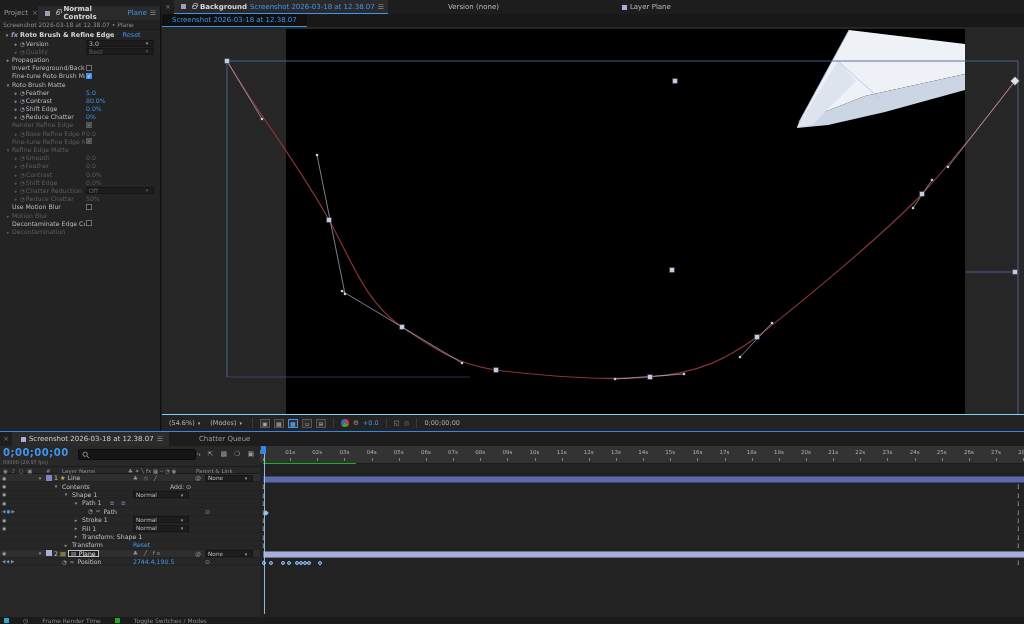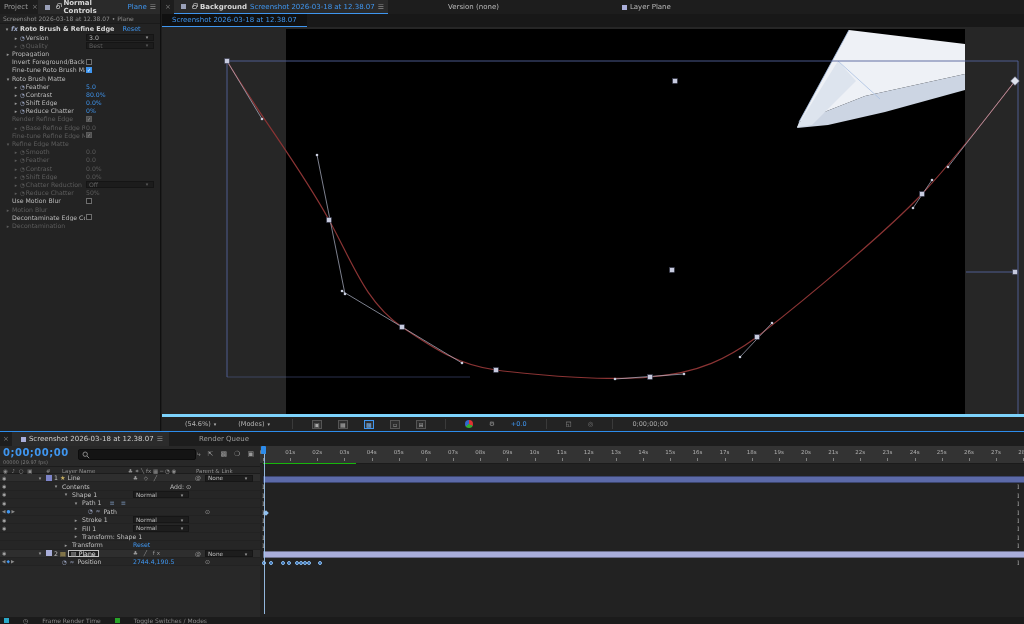--- a/index.html
+++ b/index.html
@@ -12,21 +12,21 @@
   .tabbar { height:14px; background:#1d1d1d; display:flex; align-items:center; font-size:7px; color:#9a9a9a; }
   .tabactive-ec { background:#2a2a2a; height:14px; display:flex; align-items:center; padding:0 4px; }
   .sq { display:inline-block; width:5px; height:5px; background:#9aa0b8; margin:0 3px; }
   .sq.lav { background:#a9aed9; }
   .lock { display:inline-block; width:5px; height:4px; border:1px solid #9a9a9a; border-radius:1px; position:relative; margin:0 3px; }
   .lock:before { content:""; position:absolute; left:0.5px; top:-3px; width:2.5px; height:3px; border:1px solid #9a9a9a; border-bottom:none; border-radius:2px 2px 0 0; }
   .blue { color:#3f96f0; }
   .menu-ico { color:#8a8a8a; margin-left:3px; }
 
   
-  #ec-panel { left:0; top:0; width:161px; height:431px; background:#232323; border-right:1px solid #101010; }
+  #ec-panel { left:0; top:6px; width:161px; height:431px; background:#232323; border-right:1px solid #101010; }
   #ec-sub { height:10px; font-size:6px; color:#8f8f8f; padding:1px 3px; background:#212121; white-space:nowrap; overflow:hidden; border-bottom:1px solid #1a1a1a;}
   #ec-head { height:9px; font-size:6.5px; display:flex; align-items:center; padding-left:3px; color:#d5d5d5; font-weight:bold; }
   #ec-head .reset { font-weight:normal; margin-left:8px; }
   .ec-row { position:relative; height:8.2px; font-size:6.2px; display:flex; align-items:center; white-space:nowrap; }
   .ec-label { position:absolute; left:12px; width:73px; overflow:hidden; }
   .ec-label.grp { left:4px; width:81px; }
   .ec-val { position:absolute; left:86px; }
   .ec-dd { position:absolute; left:86px; width:68px; height:7px; background:#1c1c1c; border:1px solid #151515;
            display:flex; align-items:center; justify-content:space-between; padding:0 2px; }
   .dis { color:#5d5d5d !important; }
@@ -37,21 +37,21 @@
   .tw { width:8px; display:inline-block; text-align:center; font-size:5px; color:#9a9a9a; }
   .sw { font-size:5.5px; color:#9aa4c0; margin-right:1px; }
 
   
   #comp-panel { left:162px; top:0; width:862px; height:431px; background:#262626; }
   #comp-tabs { height:14px; display:flex; align-items:center; font-size:7px; background:#1d1d1d; }
   #comp-tab-main { display:flex; align-items:center; background:#2a2a2a; height:14px; padding:0 4px; border-bottom:1px solid #3f96f0; }
   #viewer-tabrow { height:13px; background:#181818; display:flex; align-items:center; font-size:7px; }
   #viewer-tab { background:#101010; height:13px; display:flex; align-items:center; padding:0 10px; border-bottom:1px solid #3f96f0; }
   #viewport { position:relative; left:0; top:0; width:862px; height:387px; background:#262626; overflow:hidden; }
-  #comp-toolbar { height:17px; background:#232323; border-top:3px solid #7dd3fc; display:flex; align-items:center; font-size:6.5px; color:#b5b5b5; gap:16px; padding-left:20px; }
+  #comp-toolbar { height:17px; background:#232323; border-top:1px solid #7dd3fc; display:flex; align-items:center; font-size:6.5px; color:#b5b5b5; gap:4px; padding-left:4px; }
   .dd2 { display:flex; align-items:center; gap:3px; padding:1px 3px; }
   .tbico { display:inline-block; width:10px; height:9px; border:1px solid #555; background:#2e2e2e; font-size:6px; line-height:8px; text-align:center; color:#aaa; }
   .tbico.sel { border-color:#3f96f0; color:#7ab4f0; }
   .rgbdot { width:8px; height:8px; border-radius:50%; background: conic-gradient(#d33 0 33%, #3a3 33% 66%, #36c 66% 100%); display:inline-block; }
   .tsep { width:1px; height:10px; background:#3a3a3a; margin:0 3px; }
 
   
   #tl-panel { left:0; top:431px; width:1024px; height:193px; background:#232323; border-top:1px solid #2d8ceb; }
   #tl-tabs { height:14px; display:flex; align-items:center; font-size:7px; background:#1d1d1d; color:#9a9a9a; }
   #tl-tab-active { background:#2b2b2b; height:14px; display:flex; align-items:center; padding:0 6px; color:#cfcfcf; }
@@ -320,21 +320,21 @@
   </div>
 
   <div id="tl-panel" class="abs">
     <div id="tl-tabs">
       <span style="padding:0 3px;color:#777;">×</span>
       <div id="tl-tab-active">
         <span class="sq lav" style="margin-right:3px;"></span>
         <span>Screenshot 2026-03-18 at 12.38.07</span>
         <span class="menu-ico">☰</span>
       </div>
-      <span style="margin-left:30px;">Render Queue</span>
+      <span style="margin-left:30px;">Chatter Queue</span>
     </div>
 
     <div id="tl-left">
       <div id="tl-ctrl">
         <span id="cur-time">0;00;00;00</span>
         <span id="frame-info">00000 (29.97 fps)</span>
         <div id="search-box">
           <svg width="8" height="8" viewBox="0 0 8 8">
               <circle cx="3.2" cy="3.2" r="2.2" fill="none" stroke="#8a8a8a" stroke-width="1"></circle>
               <line x1="5" y1="5" x2="7.2" y2="7.2" stroke="#8a8a8a" stroke-width="1"></line>

